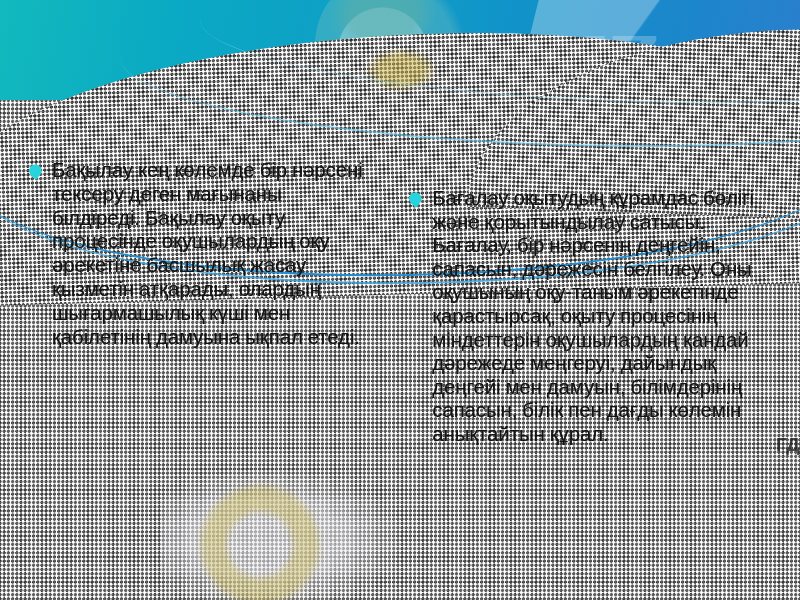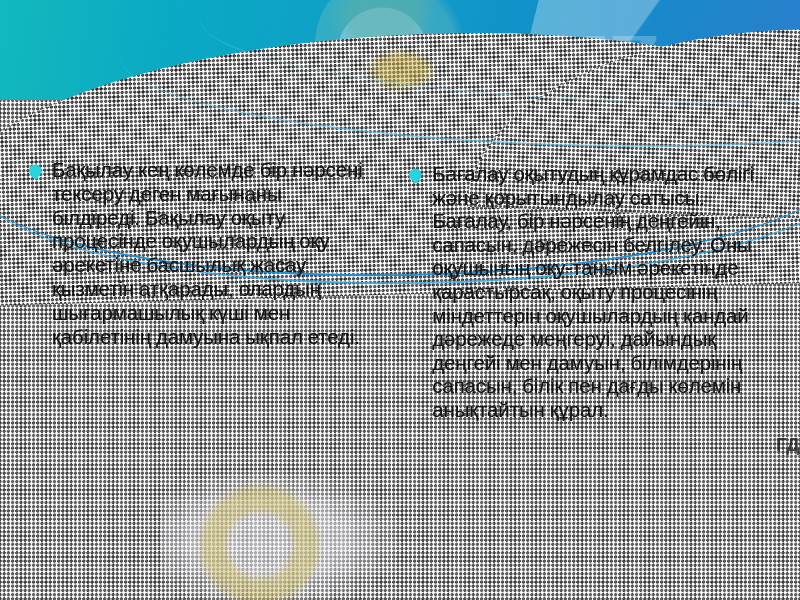--- a/index.html
+++ b/index.html
@@ -99,21 +99,21 @@
     color:rgba(120,120,120,.22);font-size:26px;font-weight:bold;letter-spacing:2px;
   }
 
   
   .content{
     position:absolute;left:0;top:150px;width:800px;height:420px;
     display:flex;gap:0;
   }
   .col{position:relative;box-sizing:border-box;}
   .col-left{width:400px;padding:8px 18px 0 52px;}
-  .col-right{width:400px;padding:12px 34px 0 20px;margin-left:24px;}
+  .col-right{width:400px;padding:36px 34px 0 20px;margin-left:24px;}
 
   .bullet-row{position:relative;display:block;}
   .bullet-mark{
     position:absolute;left:-24px;top:6px;width:15px;height:16px;
     display:block;
   }
   .bullet-mark svg{display:block;}
 
   .para{
     margin:0;

